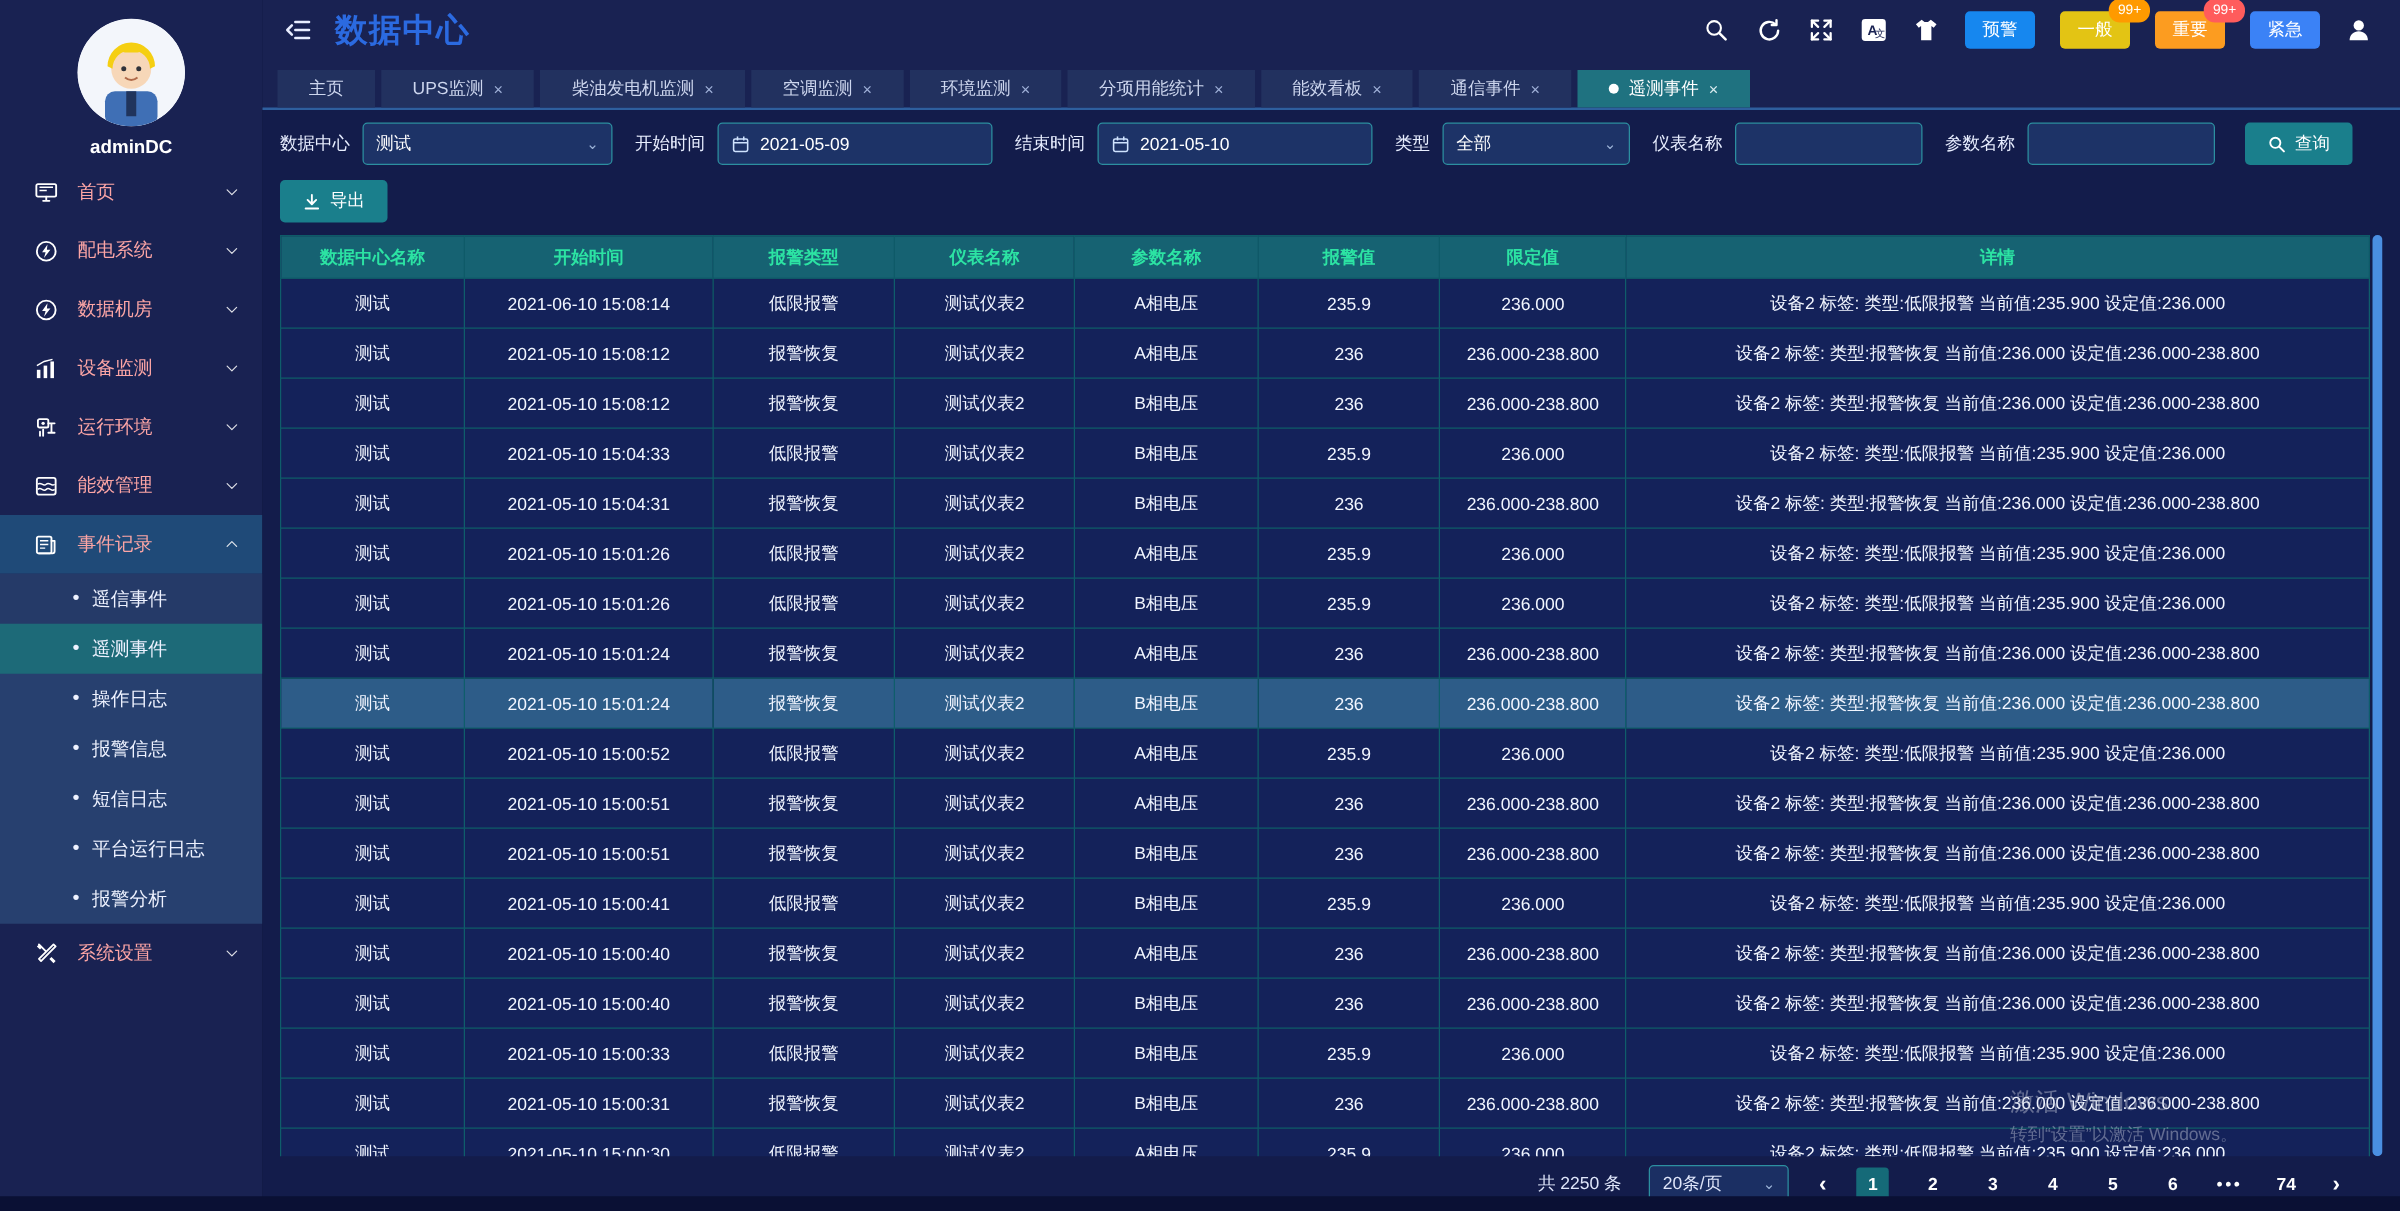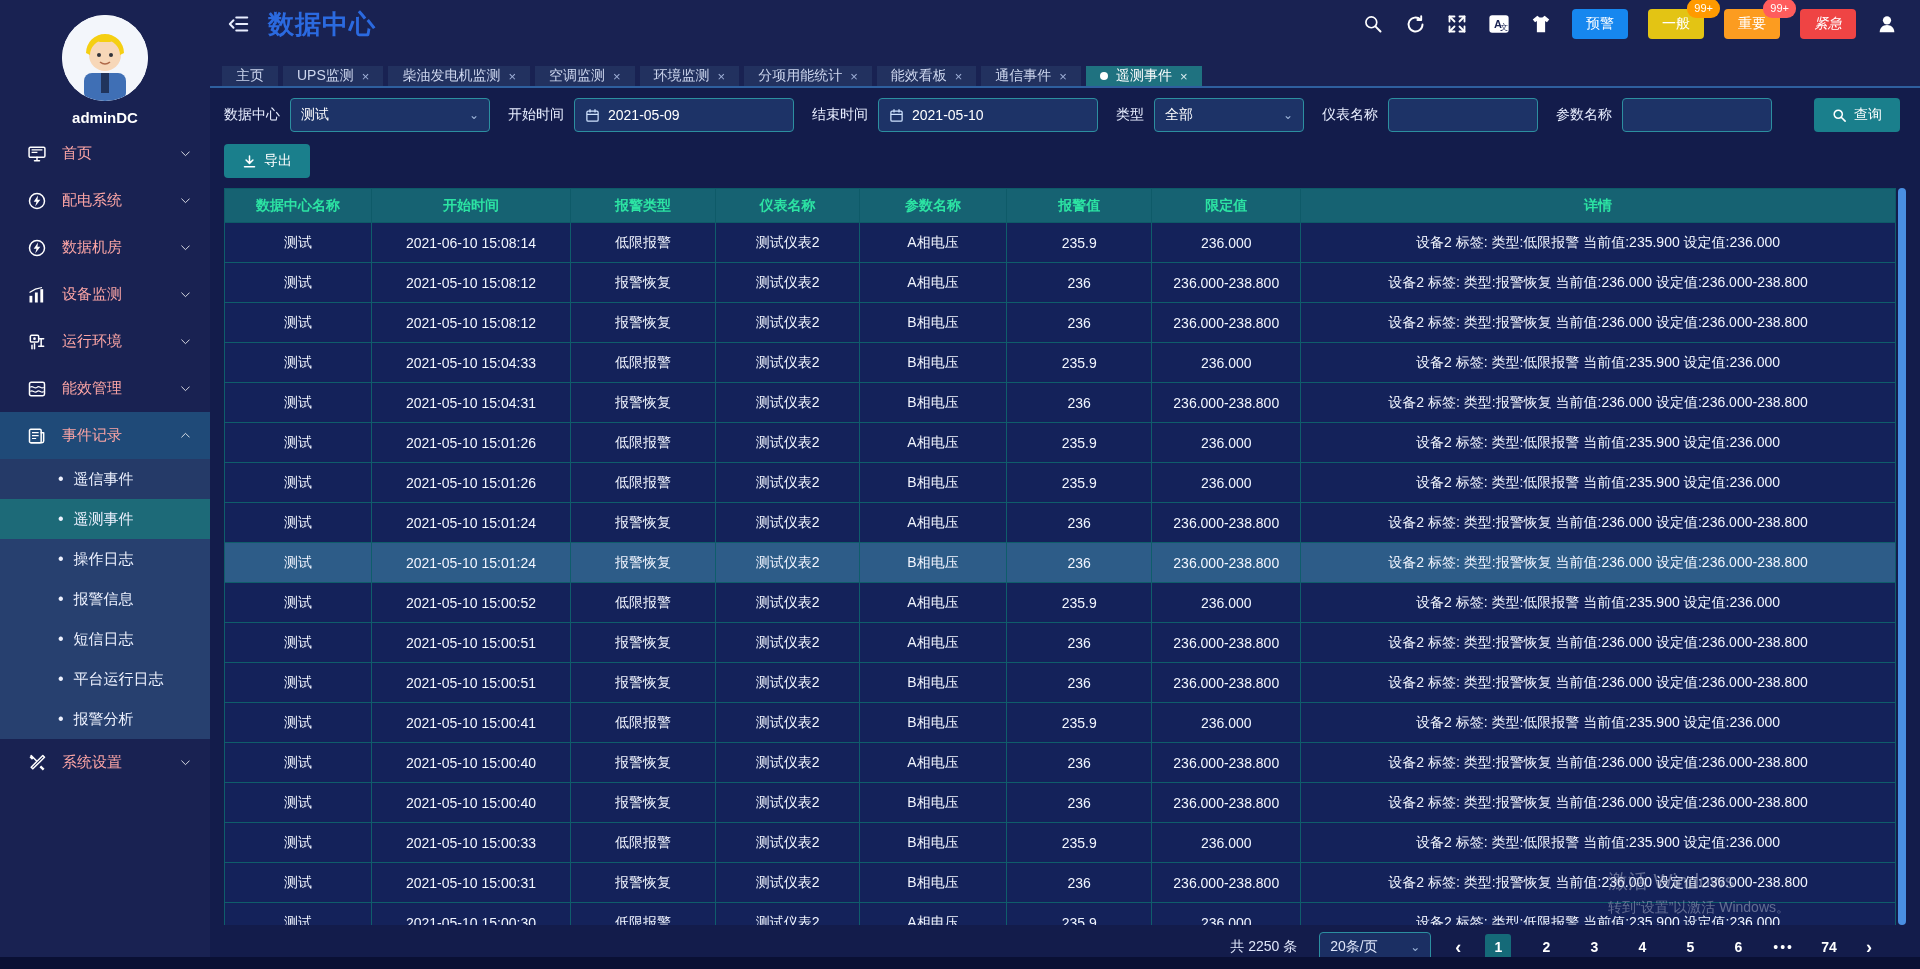--- a/index.html
+++ b/index.html
@@ -31,46 +31,46 @@
   
   .topbar { height:48px; background:#192252; display:flex; align-items:center; padding:0 22px 0 18px; flex:0 0 48px; }
   .hamburger { width:24px; height:24px; margin-right:16px; cursor:pointer; display:flex; align-items:center; }
   .app-title { font-size:26px; font-weight:bold; color:#2b6ae0; letter-spacing:1px; }
   .topbar-right { margin-left:auto; display:flex; align-items:center; gap:20px; }
   .tb-icon { width:22px; height:22px; display:flex; align-items:center; justify-content:center; cursor:pointer; }
   .alarm-btn { position:relative; border:none; border-radius:4px; color:#fff; font-size:14px; padding:6px 14px; cursor:pointer; font-family:inherit; }
   .ab-blue { background:#1687ef; }
   .ab-yellow { background:#e3c414; }
   .ab-orange { background:#fc9c20; }
-  .ab-red { background:#ef4444;font-style:italic; }
+  .ab-red { background:#3b82f6; }
   .badge { position:absolute; top:-10px; right:-16px; font-size:11px; line-height:1; padding:4px 7px; border-radius:9px; color:#fff; }
   .badge-orange { background:#ff9a00; }
   .badge-red { background:#ff5c5c; }
 
   
   .tabbar { height:40px; background:#192252; display:flex; align-items:flex-end; gap:5px; padding:0 0 0 12px; border-bottom:2px solid #2e5f9e; flex:0 0 40px; }
-  .tab { height:20px; background:#22315f; color:#cdd6ee; font-size:14px; display:flex; align-items:center; gap:8px; padding:0 14px; cursor:pointer; }
+  .tab { height:30px; background:#22315f; color:#cdd6ee; font-size:14px; display:flex; align-items:center; gap:8px; padding:0 25px; cursor:pointer; }
   .tab .tab-close { font-size:13px; color:#9fb0d8; cursor:pointer; }
   .tab.active { background:#1f7280; color:#fff; }
   .tab.active .tab-close { color:#d9ecef; }
   .tab-dot { width:8px; height:8px; border-radius:50%; background:#fff; display:inline-block; }
 
   
   .filters { display:flex; align-items:center; gap:10px; padding:10px 14px 8px 14px; flex:0 0 52px; }
   .f-label { font-size:14px; color:#e8eeff; white-space:nowrap; margin-left:8px; }
   .f-select, .f-date, .f-input { height:34px; background:#1d3367; border:1px solid #2c8fa0; border-radius:4px; display:flex; align-items:center; color:#fff; font-size:14px; padding:0 10px; }
   .f-select { justify-content:space-between; cursor:pointer; }
   .f-sel-dc { width:200px; }
   .f-sel-type { width:150px; }
   .f-date { width:220px; gap:8px; cursor:pointer; }
   .f-input { width:150px; }
   .f-input input { background:transparent; border:none; outline:none; color:#fff; width:100%; font-family:inherit; font-size:14px; }
   .chev-dn { color:#9db4d8; font-size:12px; }
   .btn-teal { height:34px; background:#1a7f8c; color:#fff; border:none; border-radius:4px; font-size:14px; padding:0 18px; display:flex; align-items:center; gap:7px; cursor:pointer; font-family:inherit; }
-  .search-btn { margin-left:32px; }
+  .search-btn { margin-left:14px; }
 
   
   .export-row { padding:4px 14px 10px 14px; flex:0 0 46px; display:flex; align-items:flex-end; }
 
   
   .table-wrap { flex:1 1 auto; margin:0 14px 0 14px; position:relative; overflow:hidden; }
   table { width:calc(100% - 10px); border-collapse:collapse; table-layout:fixed; }
   th { height:34px; background:#166272; color:#2ce3a3; font-size:14px; font-weight:bold; border:1px solid #0e5a68; }
   td { height:40px; background:#14225a; color:#f2f6ff; font-size:14px; text-align:center; border:1px solid #0f5d6b; overflow:hidden; white-space:nowrap; text-overflow:ellipsis; }
   tr.hl td { background:#2d5c88; }

